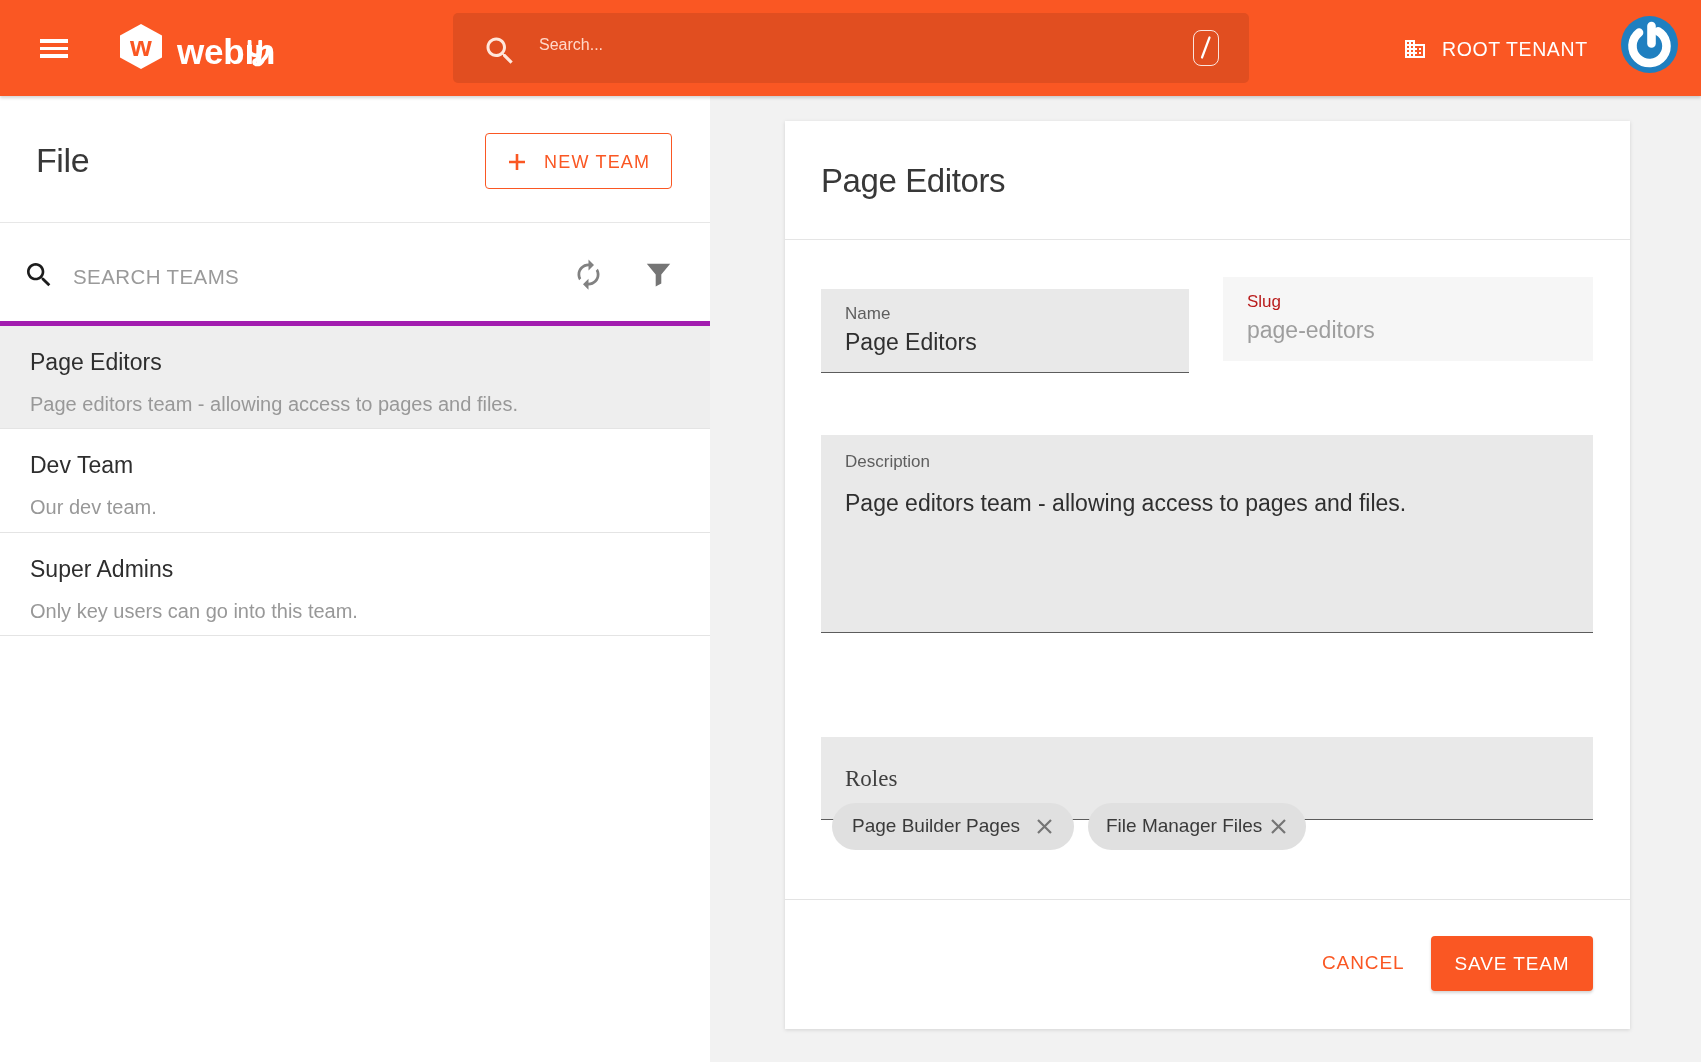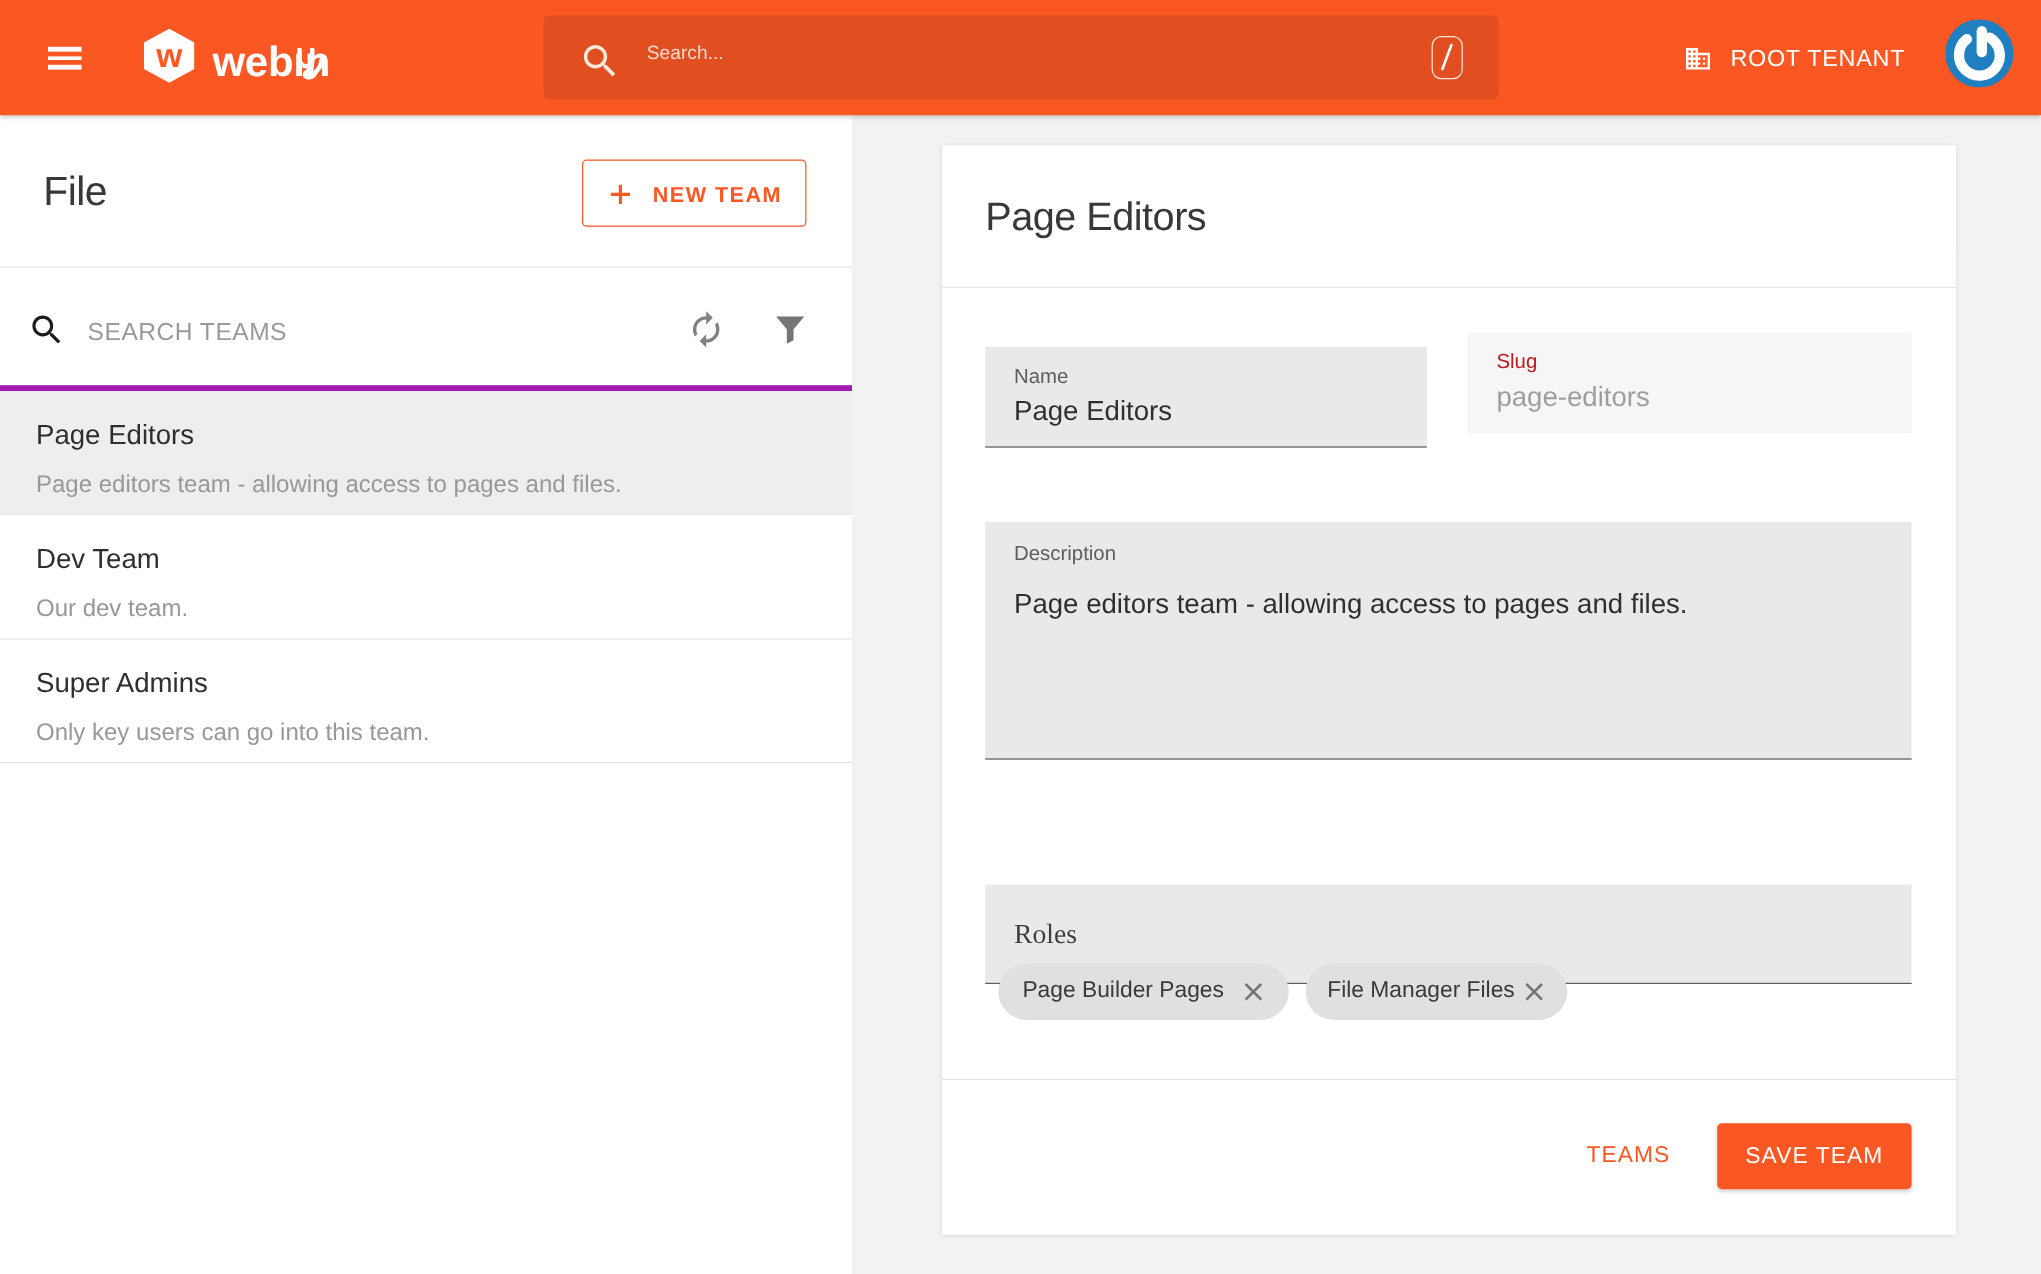--- a/index.html
+++ b/index.html
@@ -20,21 +20,21 @@
 .t-icon { position:absolute; left:1403px; top:37px; width:24px; height:24px; }
 .t-text { position:absolute; left:1442px; top:38px; font-size:19.5px; letter-spacing:0.6px; color:#fff; }
 .avatar { position:absolute; left:1621px; top:16px; width:57px; height:57px; }
 
 
 .leftpanel { position:absolute; left:0; top:96px; width:710px; height:966px; background:#fff; }
 .lp-head { position:absolute; left:0; top:0; width:710px; height:127px; border-bottom:1px solid #e7e7e7; }
 .lp-title { position:absolute; left:36px; top:45px; font-size:34px; letter-spacing:-0.4px; color:#383838; }
 .newteam { position:absolute; left:485px; top:37px; width:187px; height:56px; border:1.4px solid #fa5723; border-radius:4px; color:#fa5723; }
 .newteam .plus { position:absolute; left:22px; top:19px; }
-.newteam .txt { position:absolute; left:58px; top:18px; font-size:18px; letter-spacing:1.2px;font-weight:bold; }
+.newteam .txt { position:absolute; left:58px; top:18px; font-size:18px; letter-spacing:1.2px; }
 .lp-search { position:absolute; left:0; top:128px; width:710px; height:102px; border-bottom:5px solid #a21caf; }
 .lp-search .mag { position:absolute; left:22.5px; top:35px; }
 .lp-search .ph { position:absolute; left:73px; top:41px; font-size:20.5px; letter-spacing:0.4px; color:#9a9a9a; }
 .lp-search .refresh { position:absolute; left:572px; top:34px; }
 .lp-search .funnel { position:absolute; left:646px; top:39px; }
 .litem { position:absolute; left:0; width:710px; height:103.4px; border-bottom:1px solid #e4e4e4; }
 .litem .t { position:absolute; left:30px; top:23px; font-size:23px; color:#2e2e2e; }
 .litem .s { position:absolute; left:30px; top:67px; font-size:20px; color:#989898; }
 .li1 { top:230px; background:#eeeeee; }
 .li2 { top:333.4px; }
@@ -132,21 +132,21 @@
         <path d="M4 4 L17 17 M17 4 L4 17" stroke="#757575" stroke-width="2.2"></path>
       </svg>
     </div>
   <div class="chip chip2">
       <div class="ct">File Manager Files</div>
       <svg width="21" height="21" viewBox="0 0 21 21">
         <path d="M4 4 L17 17 M17 4 L4 17" stroke="#757575" stroke-width="2.2"></path>
       </svg>
     </div>
   <div class="card-div2"></div>
-  <div class="cancel">TEAMS</div>
+  <div class="cancel">CANCEL</div>
   <div class="saveteam">SAVE TEAM</div>
 </div>
 
 <div class="topbar">
   <div class="burger">
       <div class="b1"></div>
       <div class="b2"></div>
       <div class="b3"></div>
     </div>
   <svg class="logo-hex" width="42" height="45" viewBox="0 0 42 45">

